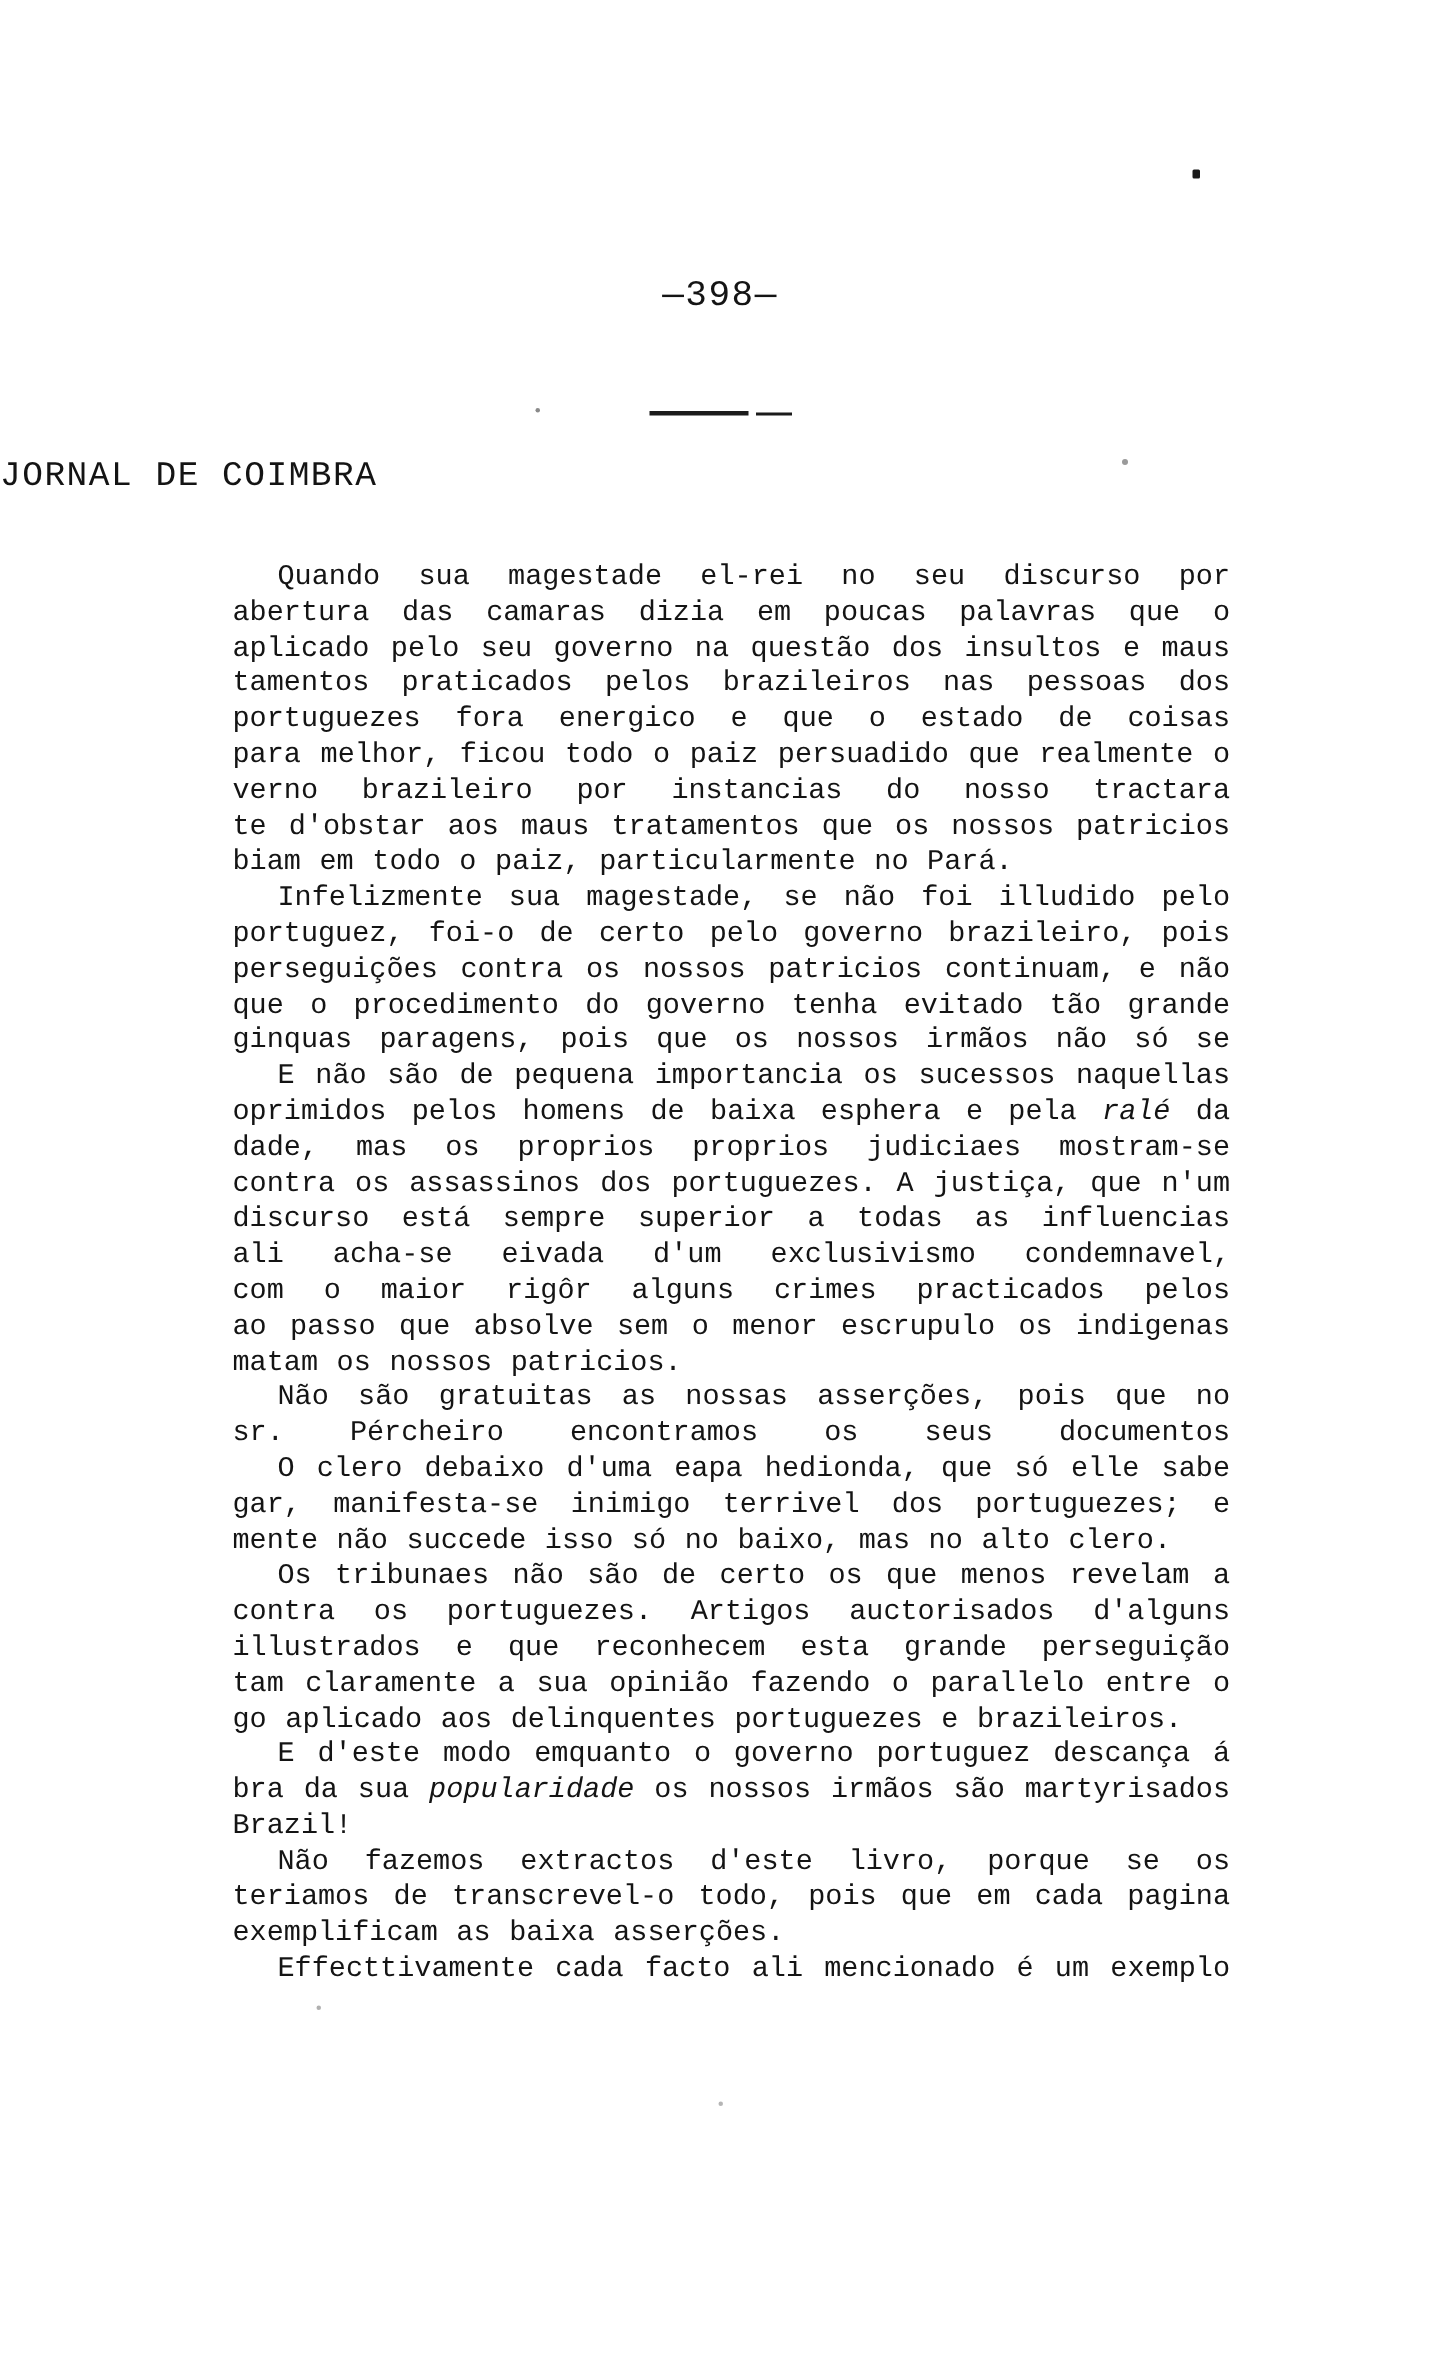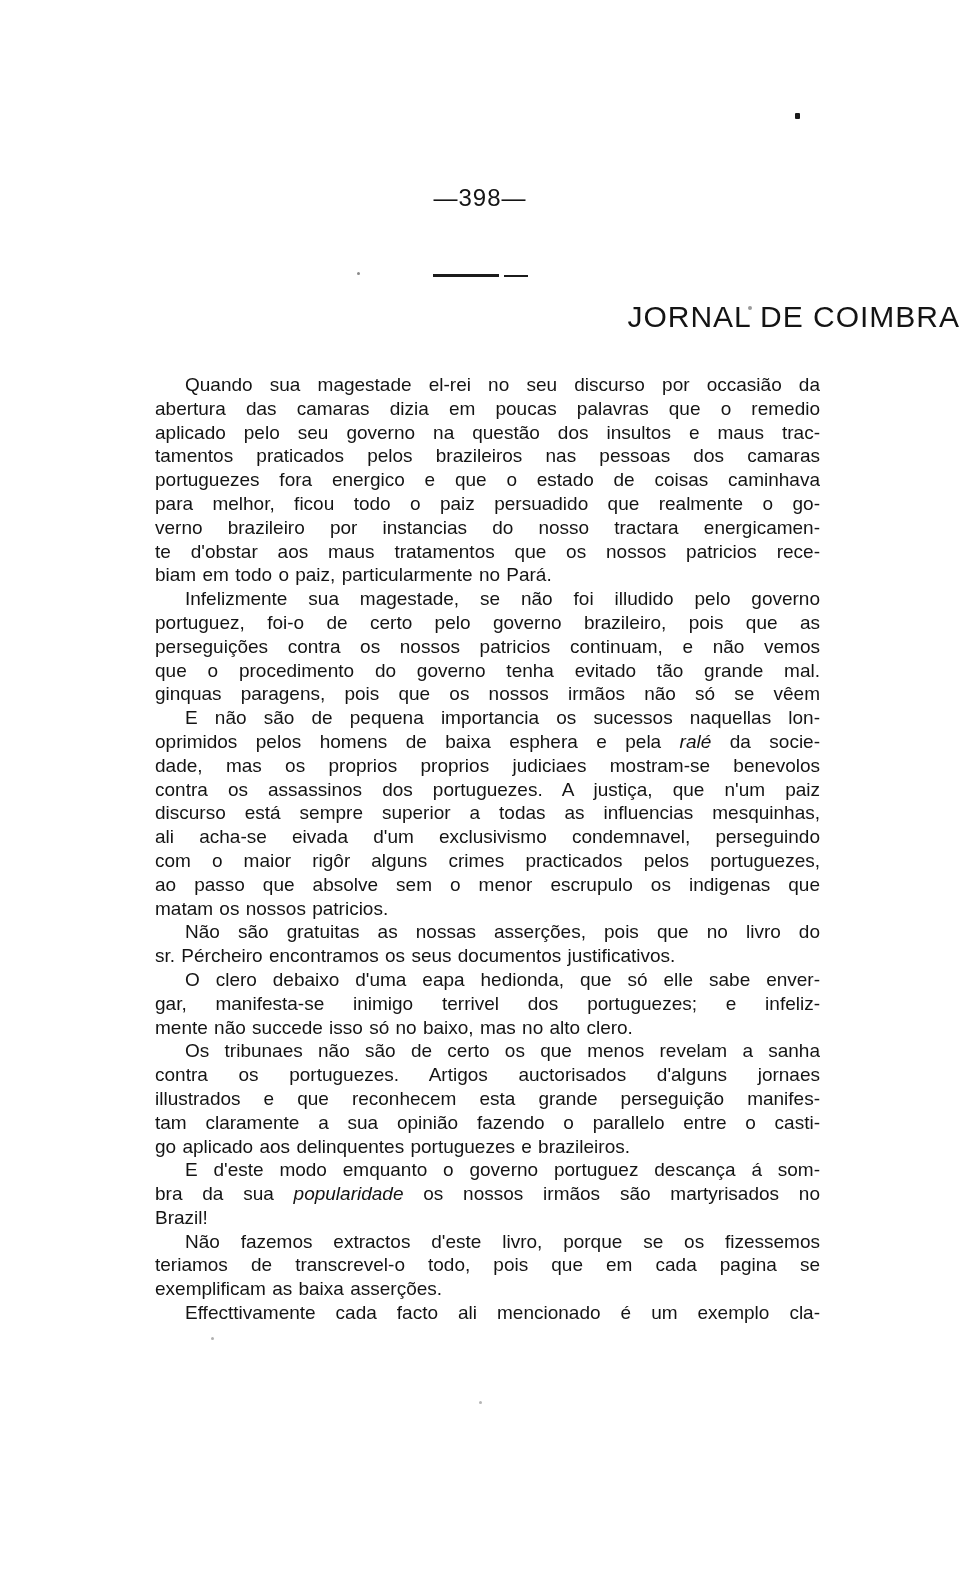--- a/index.html
+++ b/index.html
@@ -1,21 +1,21 @@
 <!DOCTYPE html>
 <html><head>
 <meta charset="utf-8">
 <style>
   html, body { margin: 0; padding: 0; background: #ffffff; }
   .page {
     position: relative;
     width: 960px;
     height: 1573px;
     background: #ffffff;
-    font-family: Liberation Sans, sans-serif;
+    font-family: Liberation Mono, monospace;
     color: #141414;
     overflow: hidden;
   }
   .pagenum {
     position: absolute;
     top: 184px;
     left: 0;
     width: 100%;
     text-align: center;
     font-size: 24px;
@@ -34,22 +34,22 @@
   }
   .divider .seg { display: block; background: #1b1b1b; }
   .divider .seg1 { width: 66px; height: 3px; margin-right: 5px; }
   .divider .seg2 { width: 24px; height: 2px; }
   .title {
     position: absolute;
     top: 303px;
     left: 0;
     width: 100%;
     margin: 0;
-    text-align: right;
-    font-size: 30px;
+    text-align: left;
+    font-size: 23px;
     line-height: 28px;
     letter-spacing: 1px;
     font-weight: normal;
   }
   .article {
     position: absolute;
     top: 373px;
     left: 155px;
     width: 665px;
     font-size: 19px;

